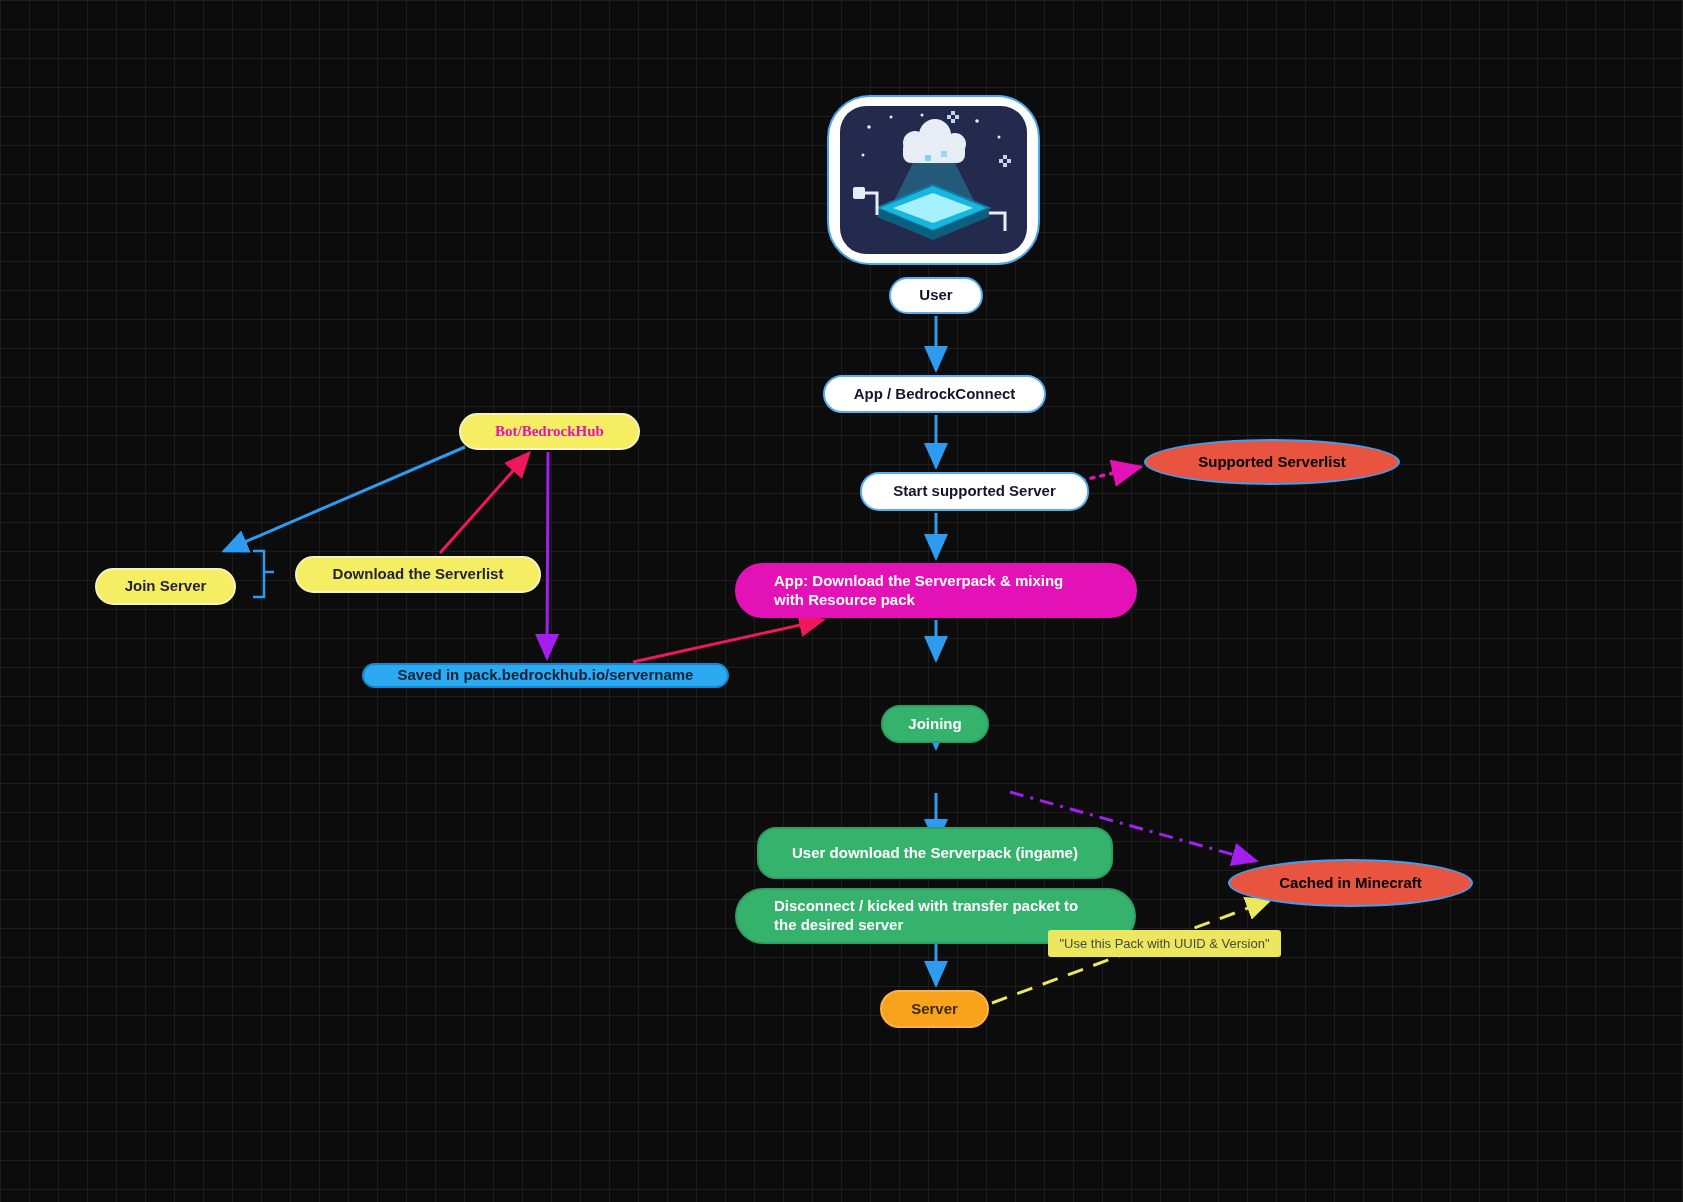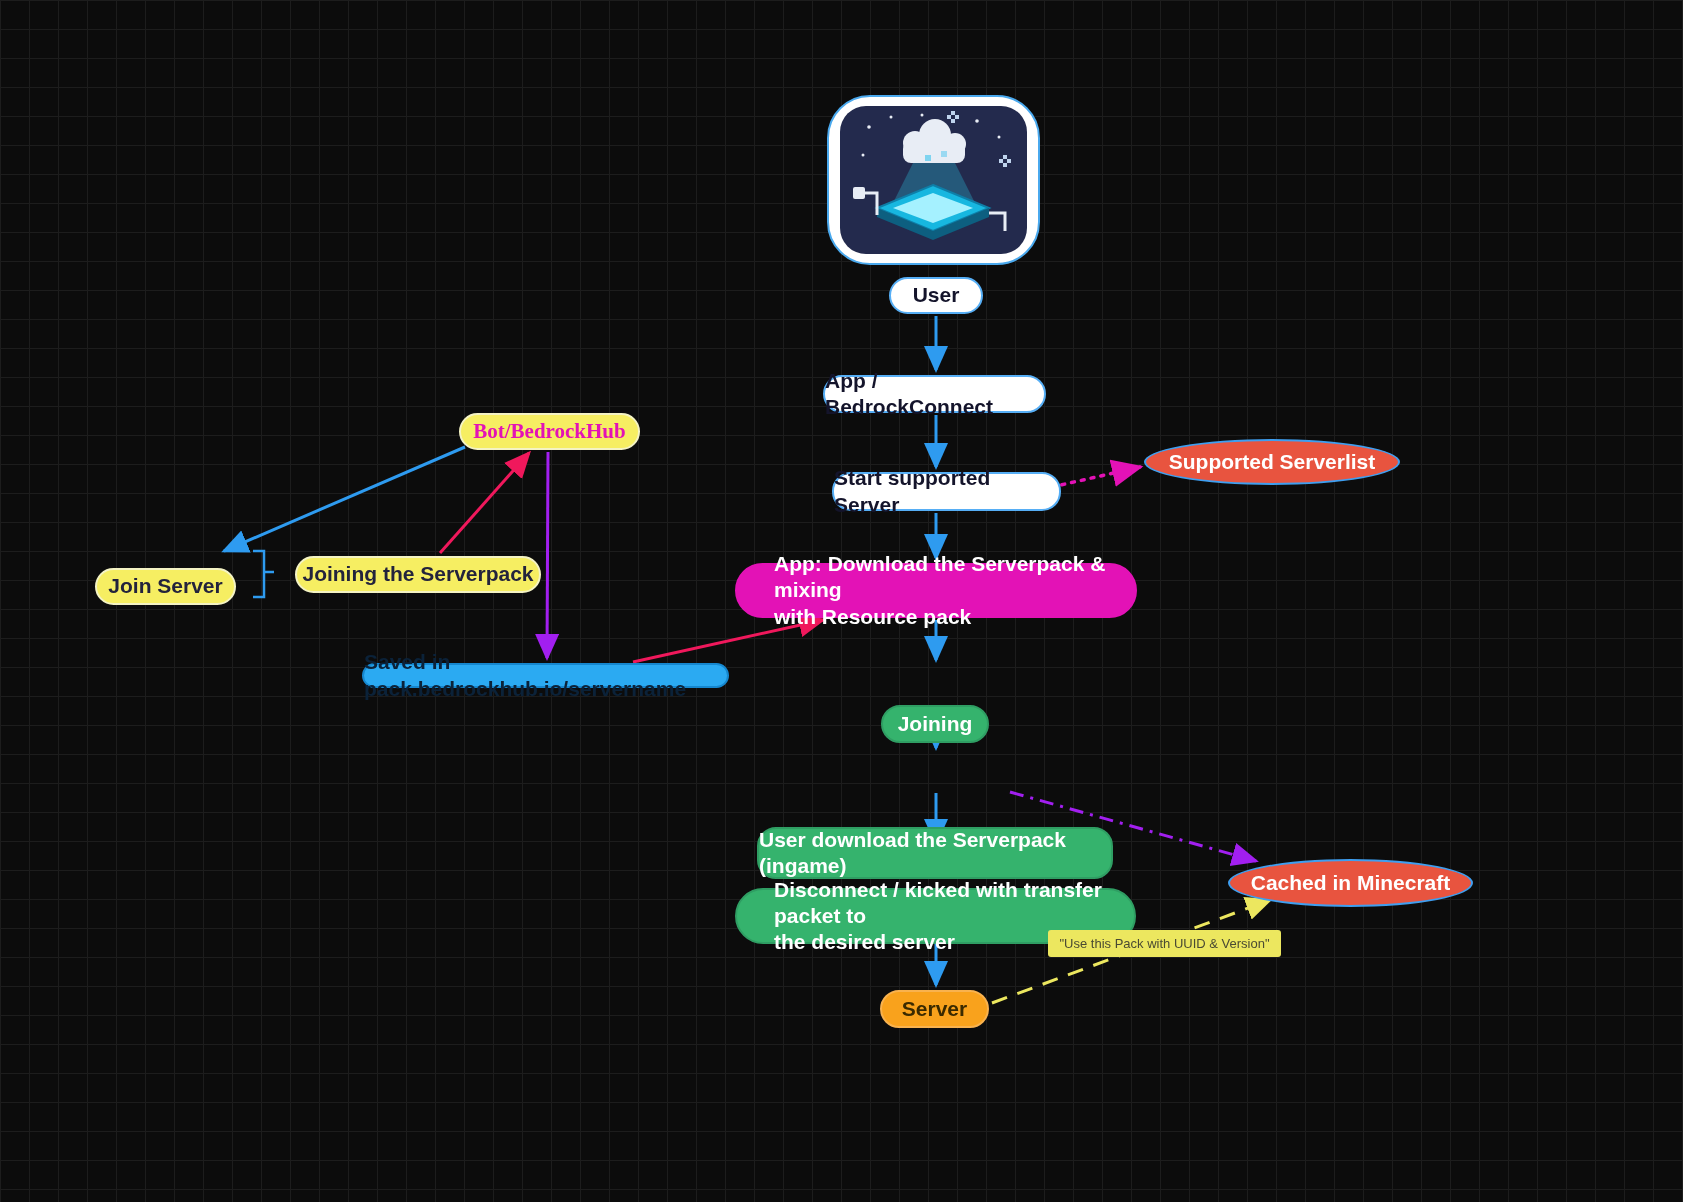--- a/index.html
+++ b/index.html
@@ -12,38 +12,38 @@
     background-image:
       linear-gradient(to right, #1d1d1d 1px, transparent 1px),
       linear-gradient(to bottom, #1d1d1d 1px, transparent 1px);
     background-size:29px 29px;
   }
   #edges{position:absolute;left:0;top:0;width:1683px;height:1202px;}
   .node{
     position:absolute;
     display:flex;align-items:center;justify-content:center;
     box-sizing:border-box;
-    font-weight:bold;font-size:21px;
+    font-weight:bold;font-size:15px;
     border-radius:19px;
     white-space:pre-line;
     line-height:1.25;
   }
   .white-node{background:#ffffff;border:2px solid #56aef5;color:#14142b;}
   .yellow-node{background:#f6ee62;border:2px solid #f4f3c4;color:#23233c;}
   .green-node{background:#35b36d;border:2px solid #2f9e63;color:#ffffff;margin-top:40px;}
   .magenta-node{background:#e312b6;border:2px solid #e312b6;color:#ffffff;}
   .blue-node{background:#2baaf2;border:2px solid #1587cf;color:#0b2239;}
   .orange-node{background:#f9a21c;border:2px solid #f9b24e;color:#3a2a00;}
-  .ellipse-node{background:#e8543f;border:2px solid #3f9ff0;border-radius:50%;color:#ffffff;}
+  .ellipse-node{background:#e8543f;border:2px solid #3f9ff0;border-radius:50%;color:#000000;}
   .left-text{justify-content:flex-start;text-align:left;padding-left:37px;border-radius:28px;}
 
   #n-icon{position:absolute;left:827px;top:95px;width:213px;height:170px;}
   #n-user{left:889px;top:277px;width:94px;height:37px;}
   #n-app{left:823px;top:375px;width:223px;height:38px;}
-  #n-start{left:832px;top:472px;width:229px;height:39px;}
+  #n-start{left:860px;top:472px;width:229px;height:39px;}
   #n-serverlist{left:1144px;top:439px;width:256px;height:46px;}
   #n-mix{left:735px;top:563px;width:402px;height:55px;}
   #n-joining{left:881px;top:665px;width:108px;height:38px;}
   #n-userdl{left:757px;top:787px;width:356px;height:52px;}
   #n-disc{left:735px;top:848px;width:401px;height:56px;}
   #n-server{left:880px;top:990px;width:109px;height:38px;}
   #n-cached{left:1228px;top:859px;width:245px;height:48px;}
   #n-bot{left:459px;top:413px;width:181px;height:37px;color:#e312b6;font-family:Liberation Serif, serif;}
   #n-join{left:95px;top:556px;width:141px;height:37px;margin-top:12px;}
   #n-dl{left:295px;top:556px;width:246px;height:37px;}
@@ -183,21 +183,21 @@
 
   <div class="node yellow-node" id="n-bot">
     <span>Bot/BedrockHub</span>
   </div>
 
   <div class="node yellow-node" id="n-join">
     <span>Join Server</span>
   </div>
 
   <div class="node yellow-node" id="n-dl">
-    <span>Joining the Serverpack</span>
+    <span>Download the Serverlist</span>
   </div>
 
   <div class="node blue-node" id="n-saved">
     <span>Saved in pack.bedrockhub.io/servername</span>
   </div>
 
   <div class="edge-label" id="edge-label-use">
     <span>"Use this Pack with UUID &amp; Version"</span>
   </div>
 

